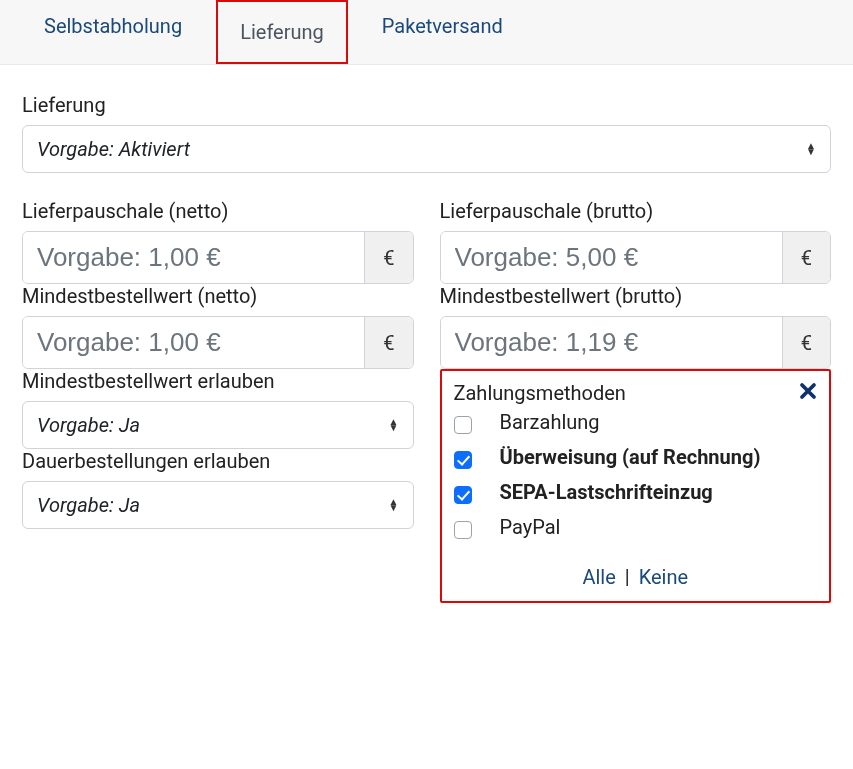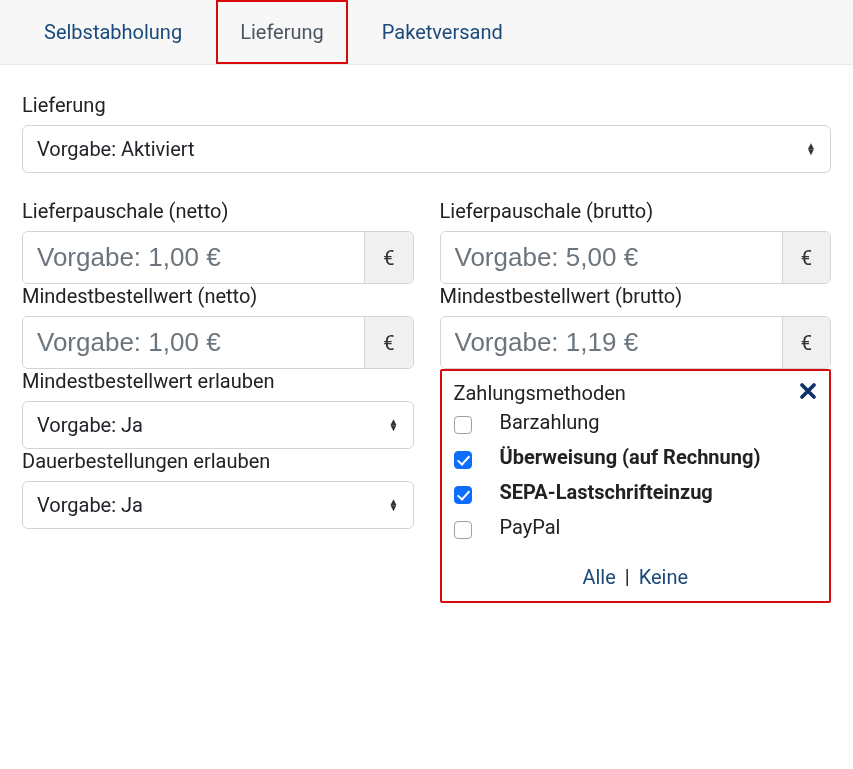--- a/index.html
+++ b/index.html
@@ -11,21 +11,21 @@
     width: 853px;
   }
   .tab-bar {
     display: flex;
     background: #f7f7f7;
     border-bottom: 1px solid #e8e8e8;
     padding: 0 20px;
     gap: 10px;
   }
   .tab {
-    padding: 20px 24px;
+    padding: 14px 24px;
     color: #1b4a7a;
     cursor: pointer;
     font-size: 20px;
   }
   .tab.active {
     border: 2px solid #d90a0a;
     color: #4b5560;
     padding: 18px 22px;
   }
   .content {
@@ -45,20 +45,21 @@
     border-radius: 6px;
     padding: 10px 14px;
     font-size: 20px;
     color: #212529;
     background: #fff;
     display: flex;
     align-items: center;
     justify-content: space-between;
     cursor: pointer;
     min-height: 48px;
+    font-style: italic;
   }
   .select-arrows {
     display: flex;
     flex-direction: column;
     line-height: 6px;
     font-size: 10px;
     color: #333;
   }
   .two-col {
     display: flex;

